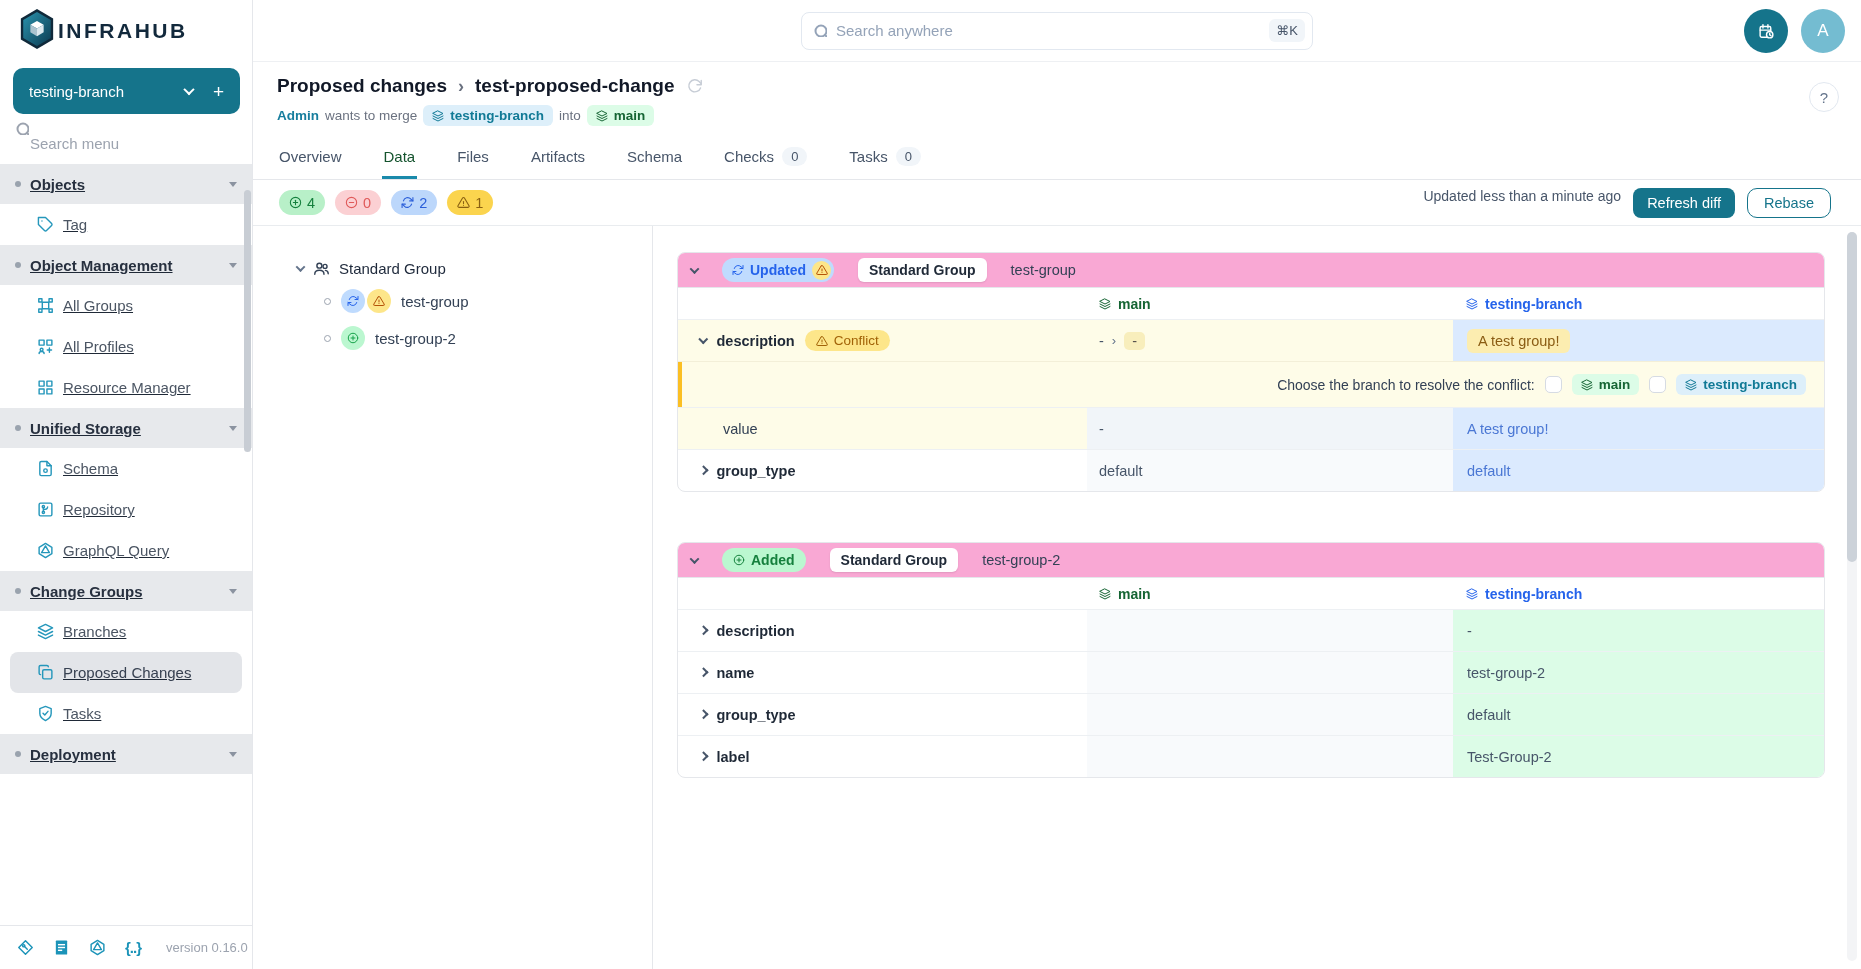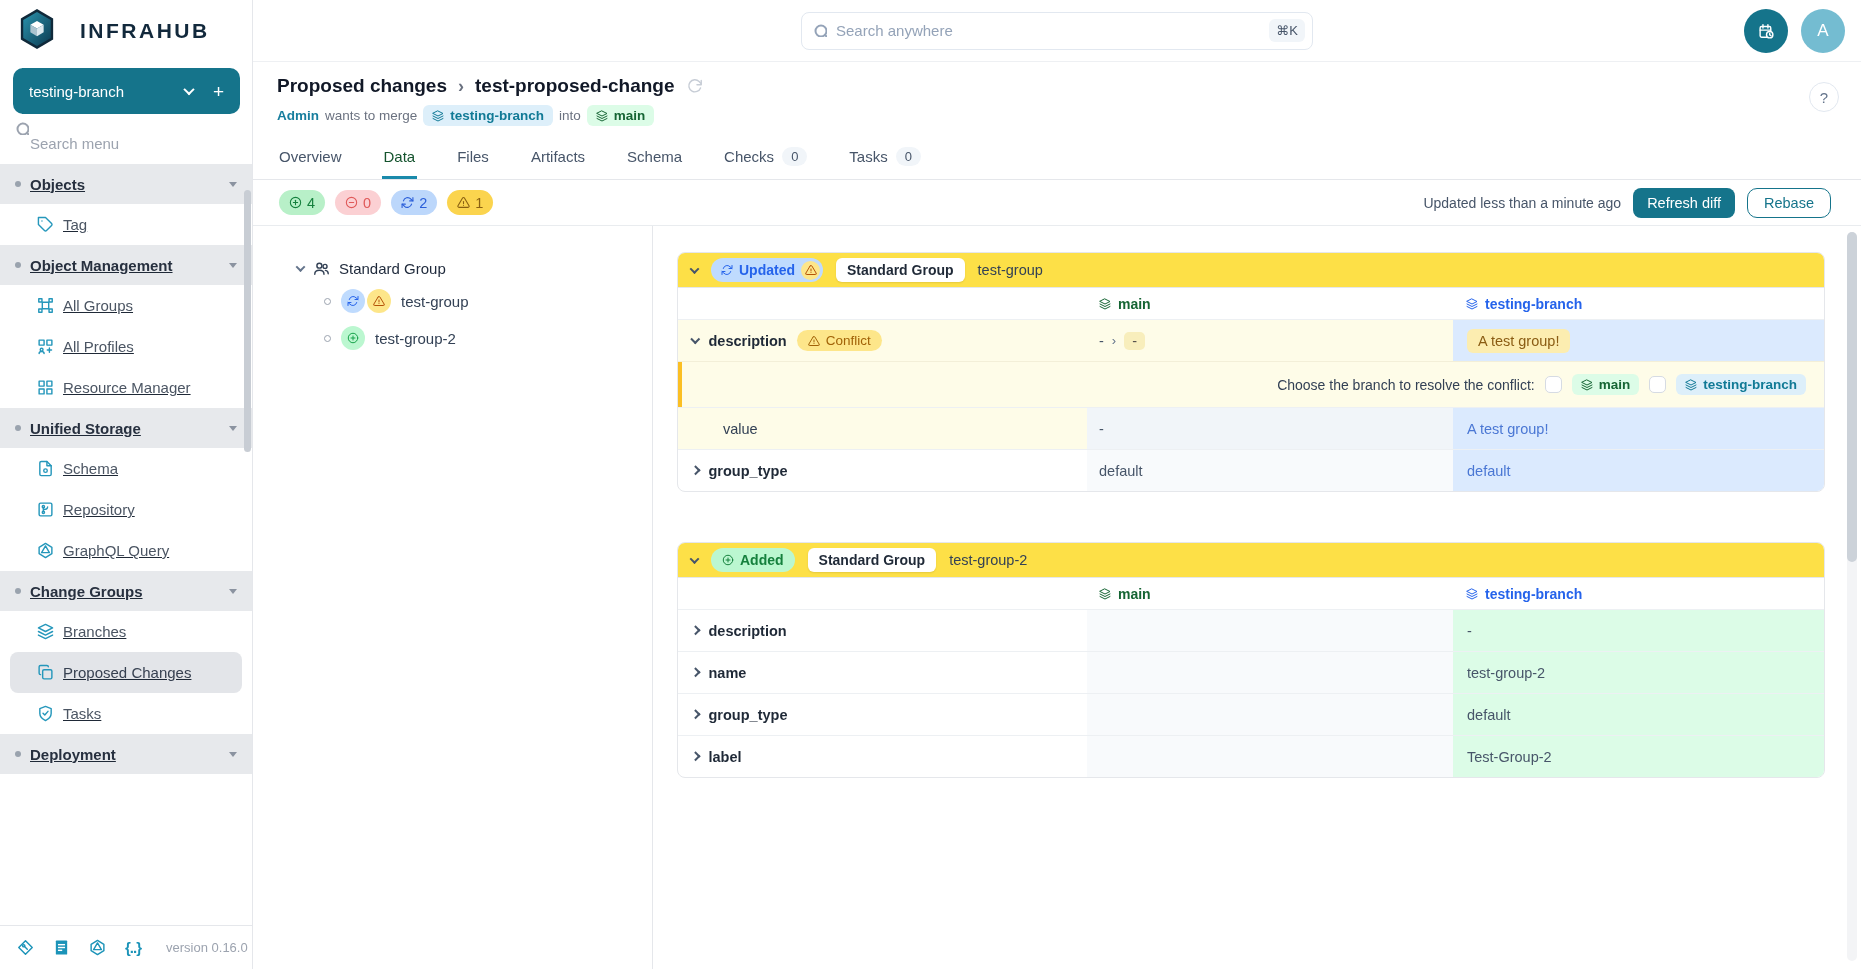--- a/index.html
+++ b/index.html
@@ -2,21 +2,21 @@
 <html><head>
 <meta charset="utf-8">
 <style>
   * { box-sizing: border-box; margin: 0; padding: 0; }
   html,body { width:1861px; height:969px; overflow:hidden; }
   body { font-family:"Liberation Sans", sans-serif; background:#fff; color:#1f2937; }
   .app { display:flex; width:1861px; height:969px; }
 
   
   .sidebar { width:253px; min-width:253px; border-right:1px solid #e5e7eb; position:relative; background:#fff; }
-  .logo-row { height:62px; display:flex; align-items:center; gap:24px; padding-left:18px; }
+  .logo-row { height:62px; display:flex; align-items:center; gap:2px; padding-left:18px; }
   .logo-text { font-size:21px; font-weight:800; letter-spacing:2.5px; color:#12293c; }
   .branch-select { margin:6px 13px 8px; height:46px; width:227px; background:#15748b; border:none; border-radius:10px; color:#fff; display:flex; align-items:center; padding:0 16px; font-size:15px; cursor:pointer; font-family:inherit; }
   .branch-select .bs-label { flex:1; text-align:left; }
   .chev { width:8px; height:8px; border-right:2px solid currentColor; border-bottom:2px solid currentColor; display:inline-block; }
   .chev.down { transform:rotate(45deg) translate(-1px,-1px); }
   .chev.right { transform:rotate(-45deg); }
   .bs-plus { margin-left:20px; font-size:19px; font-weight:400; line-height:1; }
   .menu-search { height:42px; display:flex; gap:1px; padding:0 16px; }
   .menu-search input { border:none; outline:none; font-size:15px; color:#475569; width:170px; font-family:inherit; }
   .menu-search input::placeholder { color:#9ca3af; }
@@ -68,54 +68,54 @@
   .tab { padding:9px 2px 13px; font-size:15px; color:#475569; cursor:pointer; display:flex; align-items:center; gap:8px; background:none; border:none; font-family:inherit; }
   .tab.active { color:#14532d; box-shadow:inset 0 -3px 0 #1a8aab; }
   .count-pill { background:#f1f5f9; border-radius:999px; padding:2px 9px; font-size:13px; color:#475569; }
 
   .actionbar { height:46px; display:flex; align-items:center; gap:10px; padding:0 30px 0 26px; border-bottom:1px solid #e9ecef; }
   .sum-pill { height:25px; border-radius:13px; padding:0 10px; display:inline-flex; align-items:center; gap:5px; font-size:14.5px; }
   .sum-added { background:#b8f0c8; color:#15803d; }
   .sum-removed { background:#fbd0d3; color:#e05a5a; }
   .sum-updated { background:#bcd7fb; color:#2b5fd9; }
   .sum-conflict { background:#fbd44e; color:#8a6011; }
-  .ab-right { margin-left:auto; display:flex; align-items:center; gap:12px; }
+  .ab-right { margin-left:auto; display:flex; align-items:flex-start; gap:12px; }
   .updated-text { font-size:14px; color:#475569; }
   .btn-primary { background:#15748b; color:#fff; border:none; border-radius:8px; padding:7px 14px; font-size:14.5px; cursor:pointer; font-family:inherit; }
   .btn-outline { background:#fff; color:#15748b; border:1.5px solid #15748b; border-radius:10px; padding:6px 16px; font-size:14.5px; cursor:pointer; font-family:inherit; }
 
   .content { flex:1; display:flex; min-height:0; }
   .tree-panel { width:400px; min-width:400px; border-right:1px solid #e5e7eb; padding:34px 0 0 44px; }
   .tree-root { display:flex; align-items:center; gap:9px; font-size:15px; color:#1e293b; cursor:pointer; }
   .tree-root .chev { color:#64748b; width:7px; height:7px; }
   .tree-child { display:flex; align-items:center; gap:10px; margin:11px 0 0 27px; font-size:15px; color:#334155; cursor:pointer; height:26px; }
   .bullet { width:7px; height:7px; border:1.5px solid #9ca3af; border-radius:50%; flex:none; }
   .chipset { display:flex; gap:2px; }
   .chip { width:24px; height:24px; border-radius:50%; display:flex; align-items:center; justify-content:center; }
   .chip.blue { background:#bfdbfe; color:#2563eb; }
   .chip.yellow { background:#fde68a; color:#b45309; }
   .chip.green { background:#bbf7d0; color:#16a34a; }
 
   .diff-panel { flex:1; padding:26px 0 0 24px; position:relative; min-width:0; }
   .card { width:1148px; border:1px solid #e5e7eb; border-radius:8px; overflow:hidden; margin-bottom:50px; }
-  .card-head { height:35px; background:#fde047; display:flex; align-items:center; gap:13px; padding:0 13px; border-bottom:1px solid #e5e7eb; cursor:pointer; }
+  .card-head { height:35px; background:#f9a8d4; display:flex; align-items:center; gap:24px; padding:0 13px; border-bottom:1px solid #e5e7eb; cursor:pointer; }
   .card-head .chev { color:#475569; width:7px; height:7px; }
   .status-pill { height:24px; border-radius:999px; display:inline-flex; align-items:center; gap:6px; font-size:14px; font-weight:600; }
   .pill-updated { background:#bfdbfe; color:#2563eb; padding:0 3px 0 10px; }
   .pill-added { background:#bbf7d0; color:#15803d; padding:0 11px; }
   .warn-chip { width:19px; height:19px; border-radius:50%; background:#fde68a; color:#b45309; display:flex; align-items:center; justify-content:center; }
   .kind-pill { background:#fff; border-radius:6px; padding:4px 11px; font-weight:700; font-size:14px; color:#1f2937; box-shadow:0 1px 2px rgba(0,0,0,.10); }
   .obj-name { font-size:14.5px; color:#334155; }
 
   .drow { display:grid; grid-template-columns:409px 366px 1fr; border-top:1px solid #edf0f3; min-height:42px; }
   .drow.thead { min-height:31px; border-top:none; }
   .dcell { display:flex; align-items:center; }
   .h-main { padding-left:12px; gap:7px; color:#166534; font-weight:700; font-size:14px; }
   .h-branch { padding-left:13px; gap:7px; color:#2563eb; font-weight:700; font-size:14px; }
-  .label-cell { padding-left:14px; gap:10px; font-size:14.5px; cursor:pointer; }
+  .label-cell { padding-left:22px; gap:10px; font-size:14.5px; cursor:pointer; }
   .label-cell b { font-weight:700; color:#1f2937; }
   .label-cell .chev { color:#475569; width:6.5px; height:6.5px; }
   .main-cell { padding-left:12px; gap:8px; background:#f8fafc; color:#475569; font-size:14.5px; }
   .branch-cell { padding-left:14px; font-size:14.5px; }
   .bg-blue { background:#dbeafe; }
   .bg-green { background:#dcfce7; }
   .txt-blue { color:#4a77d4; }
   .txt-green { color:#475569; }
   .bg-yellow { background:#fefce8; }
   .accent { box-shadow:inset 4px 0 0 0 #fbbf24; }

